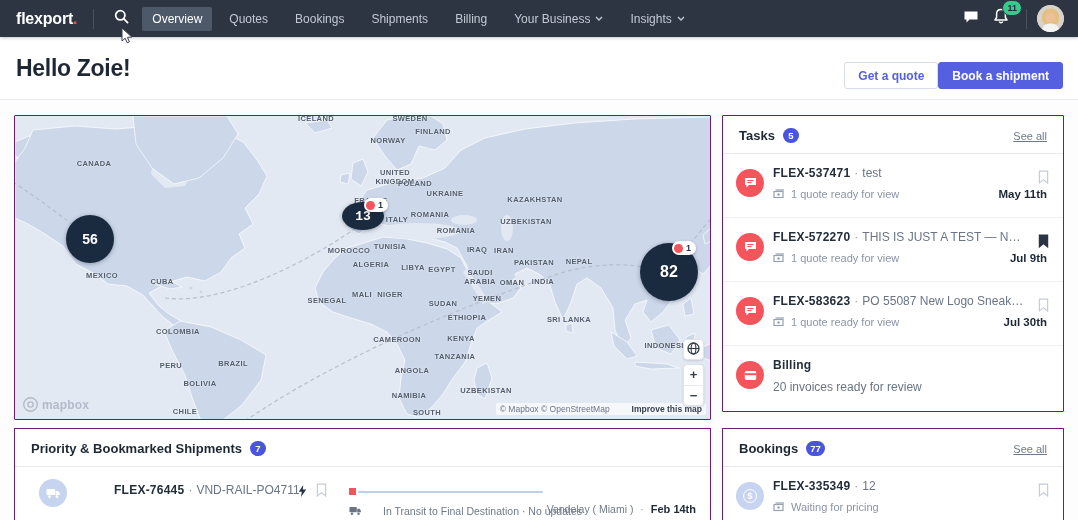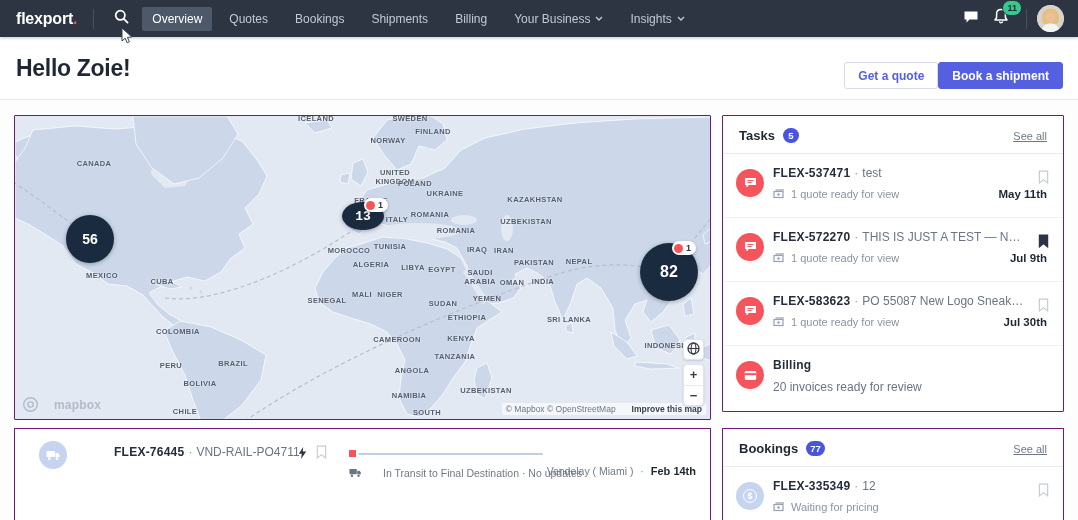--- a/index.html
+++ b/index.html
@@ -54,25 +54,25 @@
             letter-spacing:.05em; white-space:pre-line; text-align:center; line-height:1.25;
             text-shadow:0 0 2px rgba(255,255,255,.9); pointer-events:none; }
   .cluster { position:absolute; border-radius:50%; background:#1a2a3f; color:#fff; font-weight:700;
              display:flex; align-items:center; justify-content:center; cursor:pointer;
              box-shadow:0 1px 4px rgba(16,28,44,.35); }
   .alert-pill { position:absolute; transform:translate(-50%,-50%); background:#fff; border-radius:8px;
                 height:14px; padding:0 5px 0 2px; display:flex; align-items:center; gap:3px;
                 box-shadow:0 1px 3px rgba(30,40,60,.3); cursor:pointer; }
   .alert-dot { width:9px; height:9px; border-radius:50%; background:#f4555c; }
   .alert-count { font-size:9px; font-weight:700; color:#2a3444; }
-  .mapbox-logo { position:absolute; left:8px; bottom:7px; display:flex; align-items:center; gap:16px;
+  .mapbox-logo { position:absolute; left:8px; bottom:7px; display:flex; align-items:center; gap:4px;
                  color:#aeb7c6; font-size:12px; font-weight:700; letter-spacing:.2px; opacity:.9; }
   .attribution { position:absolute; right:4px; bottom:4px; font-size:8.5px; color:#6b7686;
                  background:rgba(255,255,255,.65); padding:1px 4px; border-radius:2px; }
-  .attribution .improve { color:#39424f; font-weight:700; text-decoration:none; margin-left:16px; cursor:pointer; }
+  .attribution .improve { color:#39424f; font-weight:700; text-decoration:none; margin-left:22px; cursor:pointer; }
   .map-controls { position:absolute; right:6px; bottom:13px; width:21px; }
   .map-btn { width:21px; background:#fff; border:1px solid #dfe3ea; border-radius:4px;
              box-shadow:0 1px 2px rgba(30,40,60,.15); text-align:center; cursor:pointer; }
   .globe-btn { height:21px; display:flex; align-items:center; justify-content:center; margin-bottom:4px; }
   .zoom-group { height:42px; display:flex; flex-direction:column; }
   .zoom-group div { flex:1; font-size:13px; font-weight:700; color:#333c49; line-height:20px; cursor:pointer; }
   .zoom-group .zin { border-bottom:1px solid #e7eaef; }
 
   
   .tasks-panel { left:722px; top:115px; width:342px; height:297px; }
@@ -452,20 +452,24 @@
     <div class="row-line1">
         <span class="row-id">Billing</span>
       </div>
     <div class="row-line2" style="font-size:12px;color:#6a7484;">
       <span>20 invoices ready for review</span>
     </div>
   </div>
 </section>
 
 <section class="panel priority-panel">
+  <div class="panel-header">
+    <span class="panel-title">Priority &amp; Bookmarked Shipments</span>
+    <span class="count-badge">7</span>
+  </div>
   <div class="ship-row">
     <span class="ship-avatar">
       <svg width="15" height="11" viewBox="0 0 15 11">
           <rect x="0.5" y="1" width="8.5" height="6" rx="0.8" fill="#fff"></rect>
           <path d="M9.5 3h2.6l1.6 2v2h-4.2z" fill="#fff"></path>
           <circle cx="3.4" cy="8.7" r="1.4" fill="#fff"></circle>
           <circle cx="11" cy="8.7" r="1.4" fill="#fff"></circle>
         </svg>
     </span>
     <div class="ship-line1">

